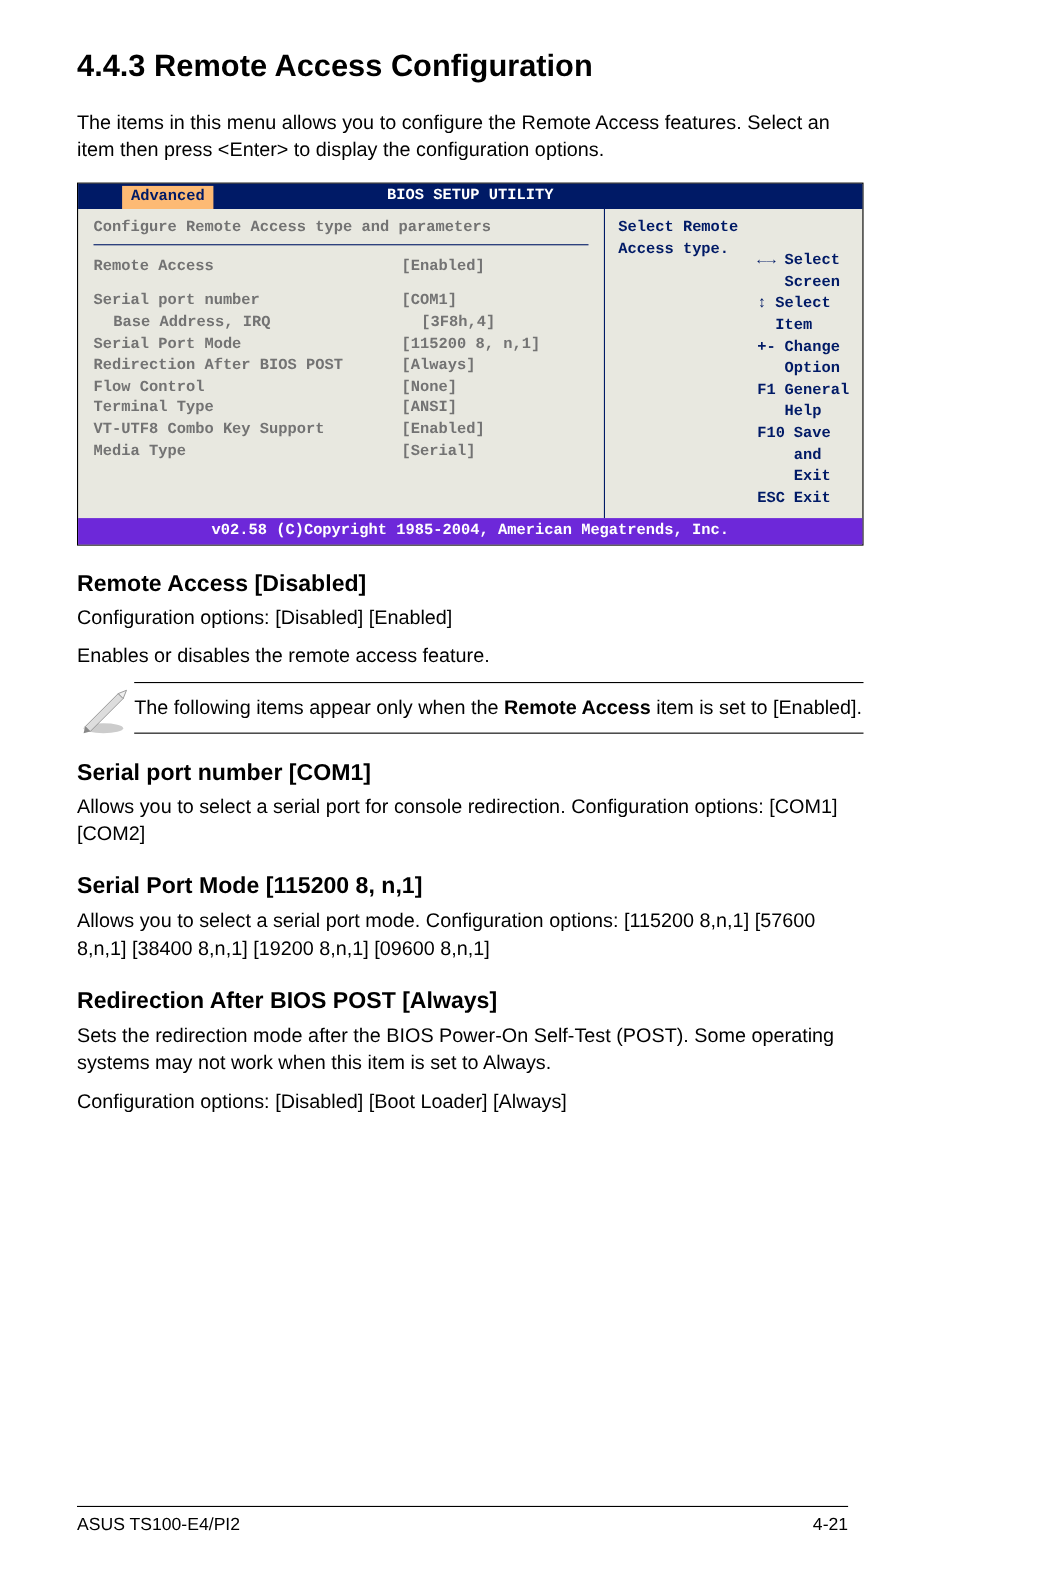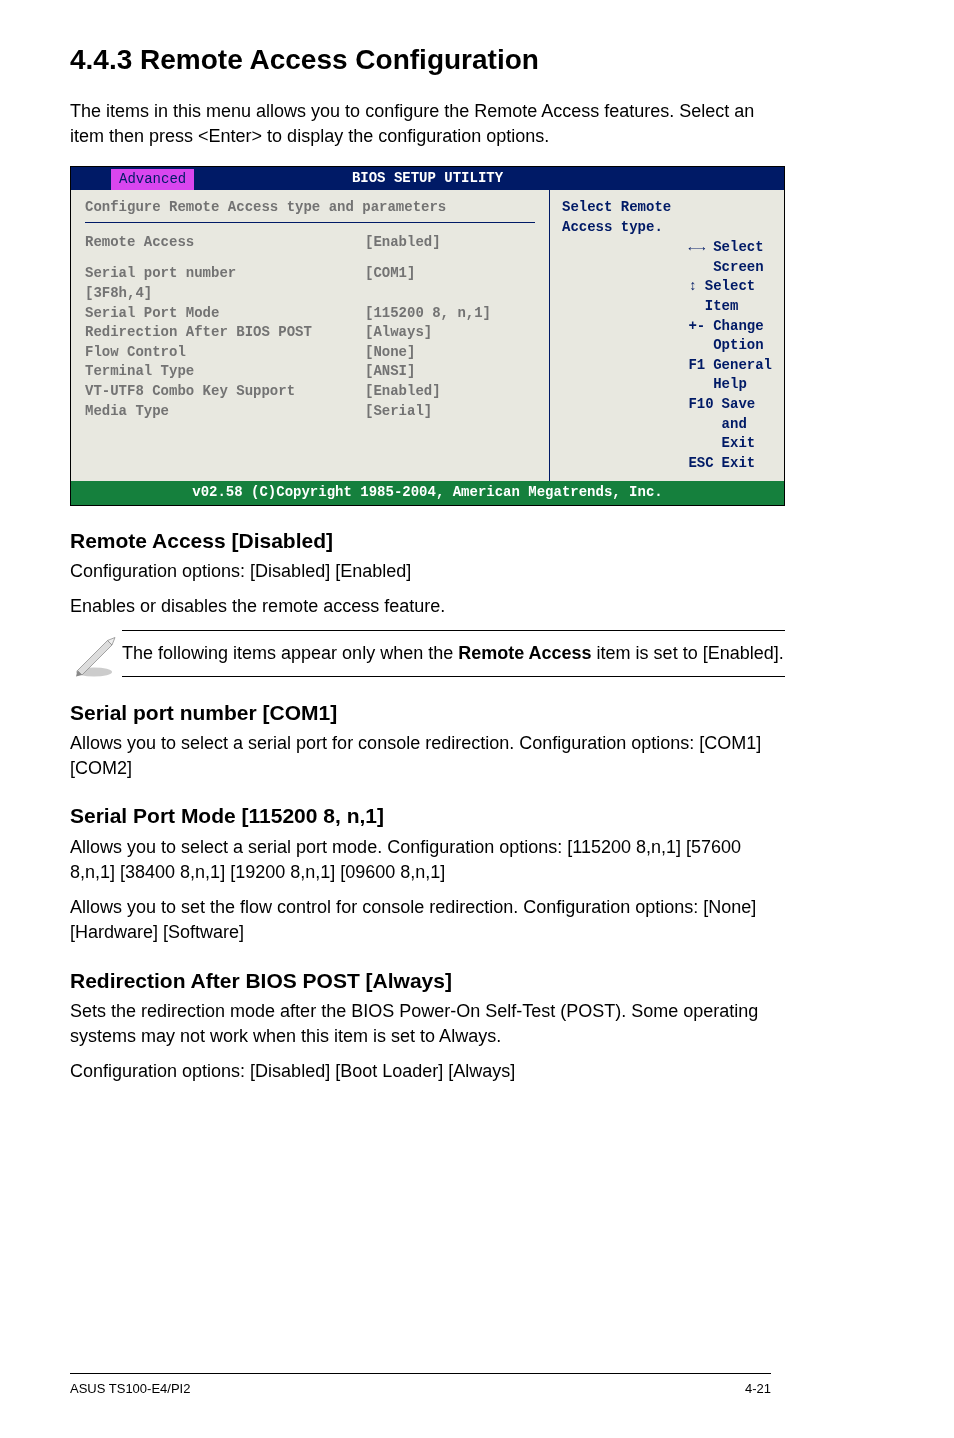--- a/index.html
+++ b/index.html
@@ -39,24 +39,24 @@
     color: #fff;
     text-align: center;
     padding: 2px 0;
     font-weight: bold;
     position: relative;
   }
   .bios-tab {
     position: absolute;
     left: 40px;
     bottom: 0;
-    background: #d946ef;
+    background: #fdba74;
     color: #001a66;
     padding: 1px 8px;
-    font-weight: normal;
+    font-weight: bold;
   }
   .bios-body {
     display: flex;
   }
   .bios-left {
     flex: 1;
     padding: 8px 14px 8px 14px;
     color: #737373;
     font-weight: bold;
   }
@@ -75,27 +75,27 @@
     border-top: 1px solid #001a66;
     margin: 4px 0 10px 0;
   }
   .bios-row {
     display: flex;
   }
   .bios-label { width: 280px; }
   .bios-value { }
   .bios-indent { padding-left: 18px; }
   .bios-footer {
-    background: #15803d;
+    background: #6d28d9;
     color: #fff;
     text-align: center;
     padding: 2px 0;
     font-weight: bold;
   }
-  .nav-list { margin-top: 40px; }
+  .nav-list { margin-top: 30px; }
   .nav-row { display: flex; gap: 8px; align-items: baseline;}
   .arrow-lr::before { content: "\2190\2192"; }
   .arrow-ud::before { content: "\2195"; }
 
   h2.subsection {
     font-size: 21px;
     font-weight: bold;
     margin: 20px 0 4px 0;
   }
   p.body-text {
@@ -120,21 +120,21 @@
   }
   .footer {
     position: absolute;
     bottom: 40px;
     left: 70px;
     right: 70px;
     border-top: 1px solid #000;
     padding-top: 6px;
     display: flex;
     justify-content: space-between;
-    font-size: 13px;
+    font-size: 16px;
   }
   b { font-weight: bold; }
 </style>
 </head>
 <body>
 
 <div class="page">
 
   <h1 class="section-title">4.4.3 Remote Access Configuration</h1>
 
@@ -152,20 +152,21 @@
         <div class="bios-row">
           <div class="bios-label">Remote Access</div>
           <div class="bios-value">[Enabled]</div>
         </div>
         <div style="height:12px"></div>
         <div class="bios-row">
           <div class="bios-label">Serial port number</div>
           <div class="bios-value">[COM1]</div>
         </div>
         <div class="bios-row">
+          <div class="bios-label bios-indent">Base Address, IRQ</div>
           <div class="bios-value">[3F8h,4]</div>
         </div>
         <div class="bios-row">
           <div class="bios-label">Serial Port Mode</div>
           <div class="bios-value">[115200 8, n,1]</div>
         </div>
         <div class="bios-row">
           <div class="bios-label">Redirection After BIOS POST</div>
           <div class="bios-value">[Always]</div>
         </div>
@@ -234,21 +235,20 @@
       <span>The following items appear only when the </span><b>Remote Access</b><span> item is set to [Enabled].</span>
     </div>
   </div>
 
   <h2 class="subsection">Serial port number [COM1]</h2>
   <p class="body-text">Allows you to select a serial port for console redirection. Configuration options: [COM1] [COM2]</p>
 
   <h2 class="subsection">Serial Port Mode [115200 8, n,1]</h2>
   <p class="body-text">Allows you to select a serial port mode. Configuration options: [115200 8,n,1] [57600 8,n,1] [38400 8,n,1] [19200 8,n,1] [09600 8,n,1]</p>
 
-  <p class="body-text">Allows you to set the flow control for console redirection. Configuration options: [None] [Hardware] [Software]</p>
 
   <h2 class="subsection">Redirection After BIOS POST [Always]</h2>
   <p class="body-text">Sets the redirection mode after the BIOS Power-On Self-Test (POST). Some operating systems may not work when this item is set to Always.</p>
   <p class="body-text">Configuration options: [Disabled] [Boot Loader] [Always]</p>
 
   <div class="footer">
     <span>ASUS TS100-E4/PI2</span>
     <span>4-21</span>
   </div>
 

